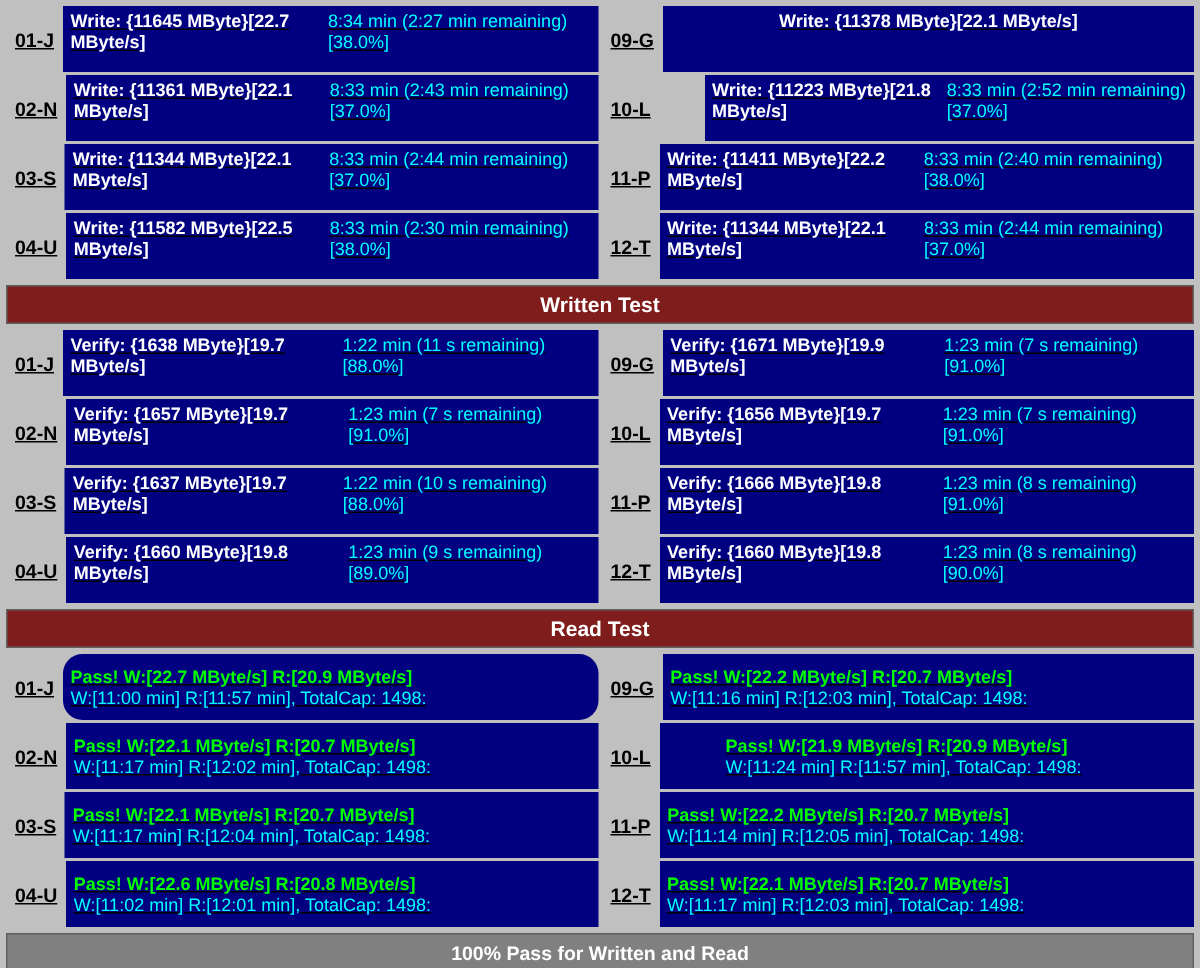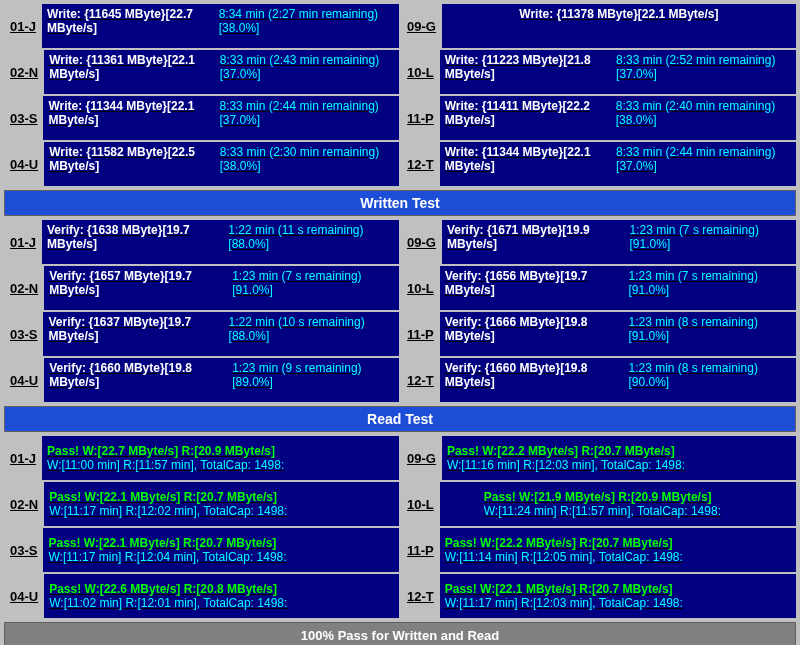--- a/index.html
+++ b/index.html
@@ -48,21 +48,21 @@
       color: #000000;
       font-weight: bold;
       font-size: 13px;
       display: flex;
       align-items: center;
       justify-content: center;
       padding: 0 6px;
       min-width: 36px;
     }
     .section-label {
-      background: #1d4ed8;
+      background: #7f1d1d;
       color: #ffffff;
       text-align: center;
       padding: 4px 0;
       font-size: 14px;
       font-weight: bold;
       margin: 4px 0;
       border: 1px solid #606060;
     }
     .status-bar {
       background: #808080;
@@ -115,21 +115,21 @@
         </div>
         <div style="display: flex;">
           <div class="drive-id">02-N</div>
           <div class="cell" style="flex: 1 1 0%;">
             <div class="line1">Write: {11361 MByte}[22.1 MByte/s]</div>
             <div class="line2">8:33 min (2:43 min remaining)  [37.0%]</div>
           </div>
         </div>
         <div style="display: flex;">
           <div class="drive-id">10-L</div>
-          <div class="cell" style="flex: 1 1 0%;">
+          <div class="cell" style="flex: 1 1 0%; margin-left: 30px;">
             <div class="line1">Write: {11223 MByte}[21.8 MByte/s]</div>
             <div class="line2">8:33 min (2:52 min remaining)  [37.0%]</div>
           </div>
         </div>
         <div style="display: flex;">
           <div class="drive-id">03-S</div>
           <div class="cell" style="flex: 1 1 0%;">
             <div class="line1">Write: {11344 MByte}[22.1 MByte/s]</div>
             <div class="line2">8:33 min (2:44 min remaining)  [37.0%]</div>
           </div>
@@ -220,21 +220,21 @@
         </div>
       </div>
   </div>
 
   <div class="section-label">Read Test</div>
 
   <div class="section">
     <div class="grid-2col" id="read-grid">
     <div style="display: flex;">
           <div class="drive-id">01-J</div>
-          <div class="pass-cell" style="flex: 1 1 0%;">
+          <div class="pass-cell" style="flex: 1 1 0%; border-radius: 13px;">
             <div class="line1">Pass! W:[22.7 MByte/s] R:[20.9 MByte/s]</div>
             <div class="line2">W:[11:00 min] R:[11:57 min], TotalCap: 1498:</div>
           </div>
         </div>
         <div style="display: flex;">
           <div class="drive-id">09-G</div>
           <div class="pass-cell" style="flex: 1 1 0%;">
             <div class="line1">Pass! W:[22.2 MByte/s] R:[20.7 MByte/s]</div>
             <div class="line2">W:[11:16 min] R:[12:03 min], TotalCap: 1498:</div>
           </div>

